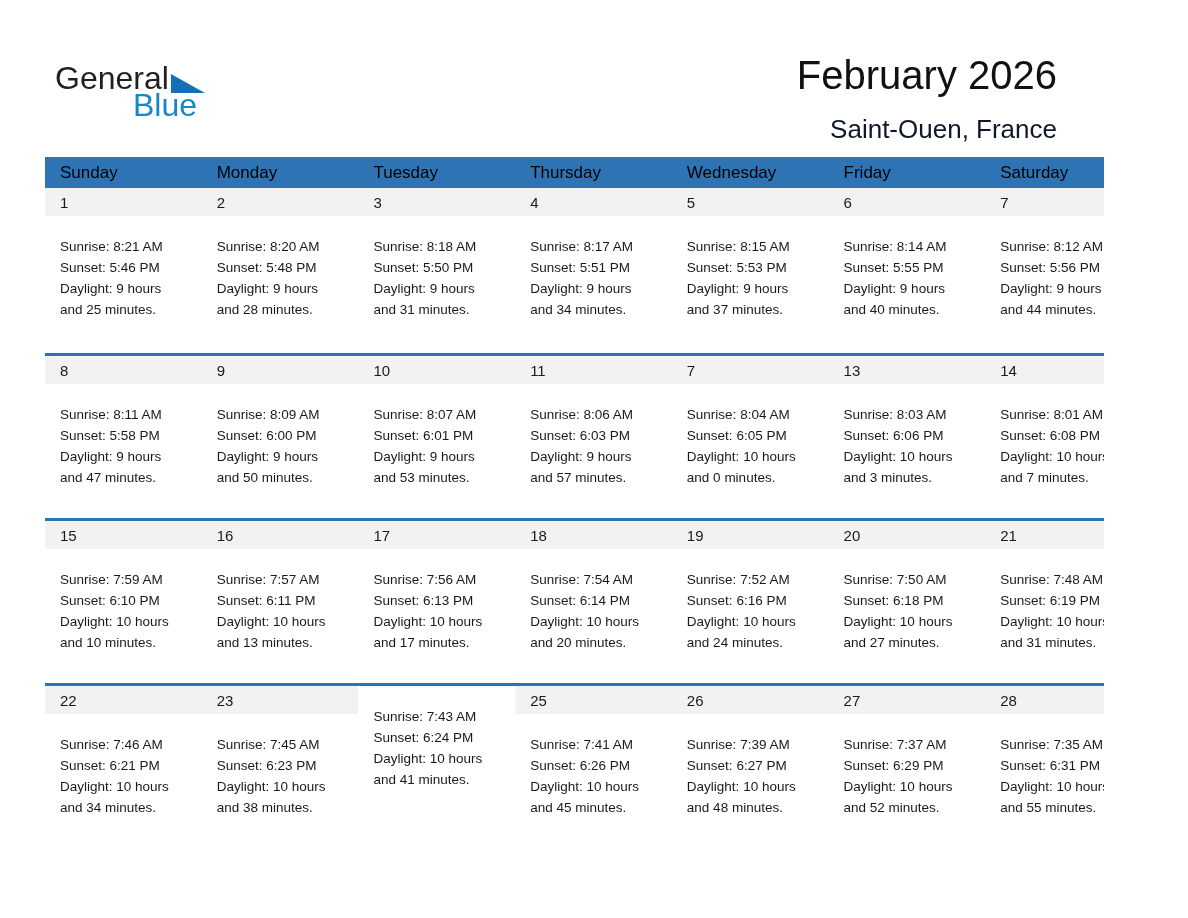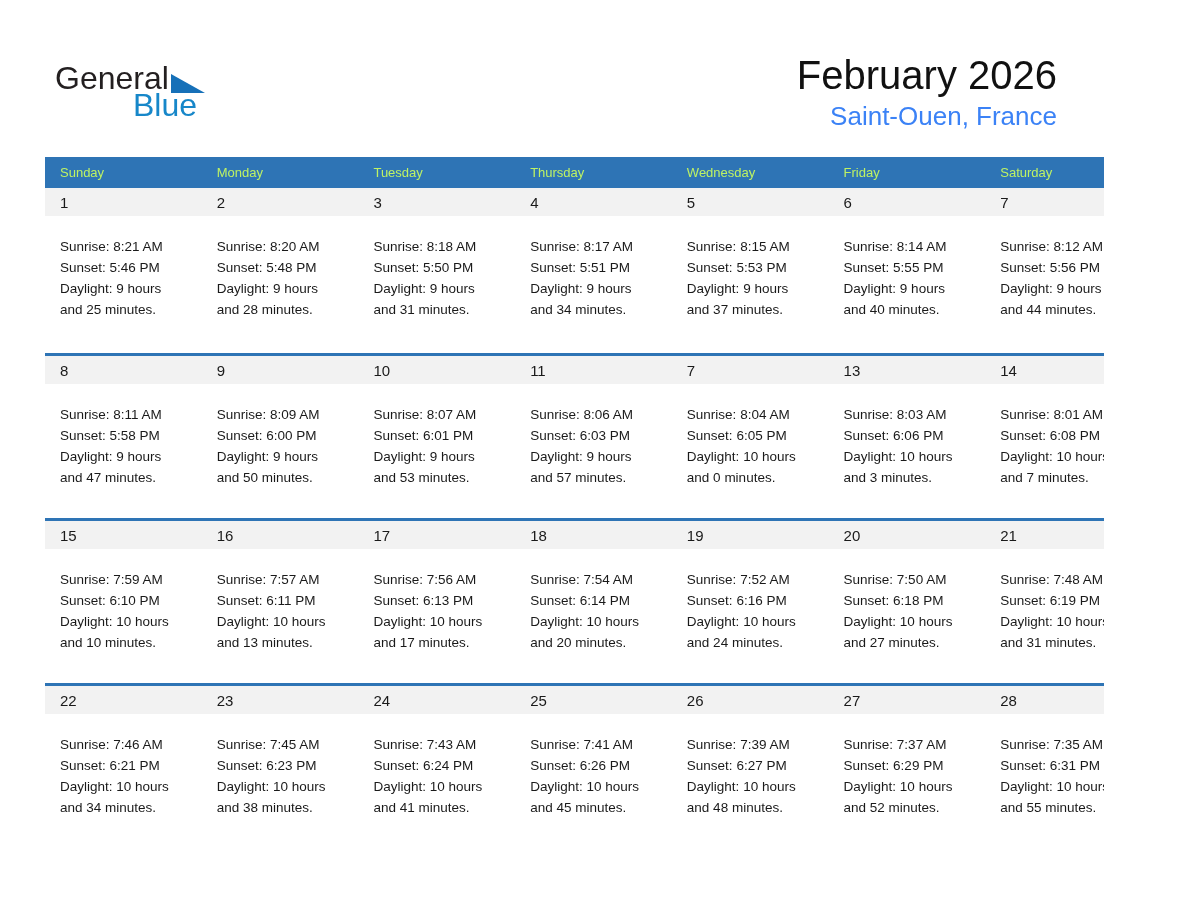--- a/index.html
+++ b/index.html
@@ -20,28 +20,28 @@
     overflow:hidden;
   }
   
   .logo{position:absolute;left:55px;top:62px;}
   .logo-line1{display:flex;align-items:flex-end;}
   .logo-general{font-size:32px;color:#231F20;line-height:1;}
   .logo-tri{width:34px;height:19px;margin-left:2px;margin-bottom:1px;}
   .logo-blue{font-size:32px;color:var(--logo-blue);line-height:1;margin-top:-5px;padding-left:78px;}
   .titles{position:absolute;right:47px;top:53px;text-align:right;}
   .month-title{font-size:40px;color:#111;line-height:1.1;text-align:right;}
-  .location{font-size:26px;color:#3b82f6;margin-top:4px;}
+  .location{font-size:26px;color:#0f172a;margin-top:17px;}
   
   .calendar{position:absolute;left:45px;top:157px;width:1097px;}
   .weekday-row{
     display:grid;grid-template-columns:repeat(7,1fr);
     background:var(--blue);height:31px;
   }
-  .hcell{color:#bef264;font-size:13px;line-height:31px;padding-left:15px;
+  .hcell{color:#000000;font-size:17px;line-height:31px;padding-left:15px;
          white-space:nowrap;overflow:hidden;}
   .week-row{display:grid;grid-template-columns:repeat(7,1fr);height:165px;}
   .week-row + .week-row{border-top:3px solid var(--blue);}
   .day-cell{overflow:hidden;}
   .date-strip{
     background:var(--strip);height:28px;line-height:29px;
     padding-left:15px;font-size:15px;color:var(--text);
   }
   .cell-body{padding:5px 6px 0 15px;font-size:13.5px;line-height:21px;color:var(--text);margin-top:15px;}
   .line{white-space:nowrap;}
@@ -285,21 +285,20 @@
           <div class="day-cell">
             <div class="date-strip">23</div>
             <div class="cell-body">
               <div class="line"><span>Sunrise:</span> <span>7:45 AM</span></div>
               <div class="line"><span>Sunset:</span> <span>6:23 PM</span></div>
               <div class="line"><span>Daylight:</span> <span>10 hours</span></div>
               <div class="line"><span>and 38 minutes.</span></div>
             </div>
           </div>
           <div class="day-cell">
-            <div class="date-strip">24</div>
             <div class="cell-body">
               <div class="line"><span>Sunrise:</span> <span>7:43 AM</span></div>
               <div class="line"><span>Sunset:</span> <span>6:24 PM</span></div>
               <div class="line"><span>Daylight:</span> <span>10 hours</span></div>
               <div class="line"><span>and 41 minutes.</span></div>
             </div>
           </div>
           <div class="day-cell">
             <div class="date-strip">25</div>
             <div class="cell-body">

